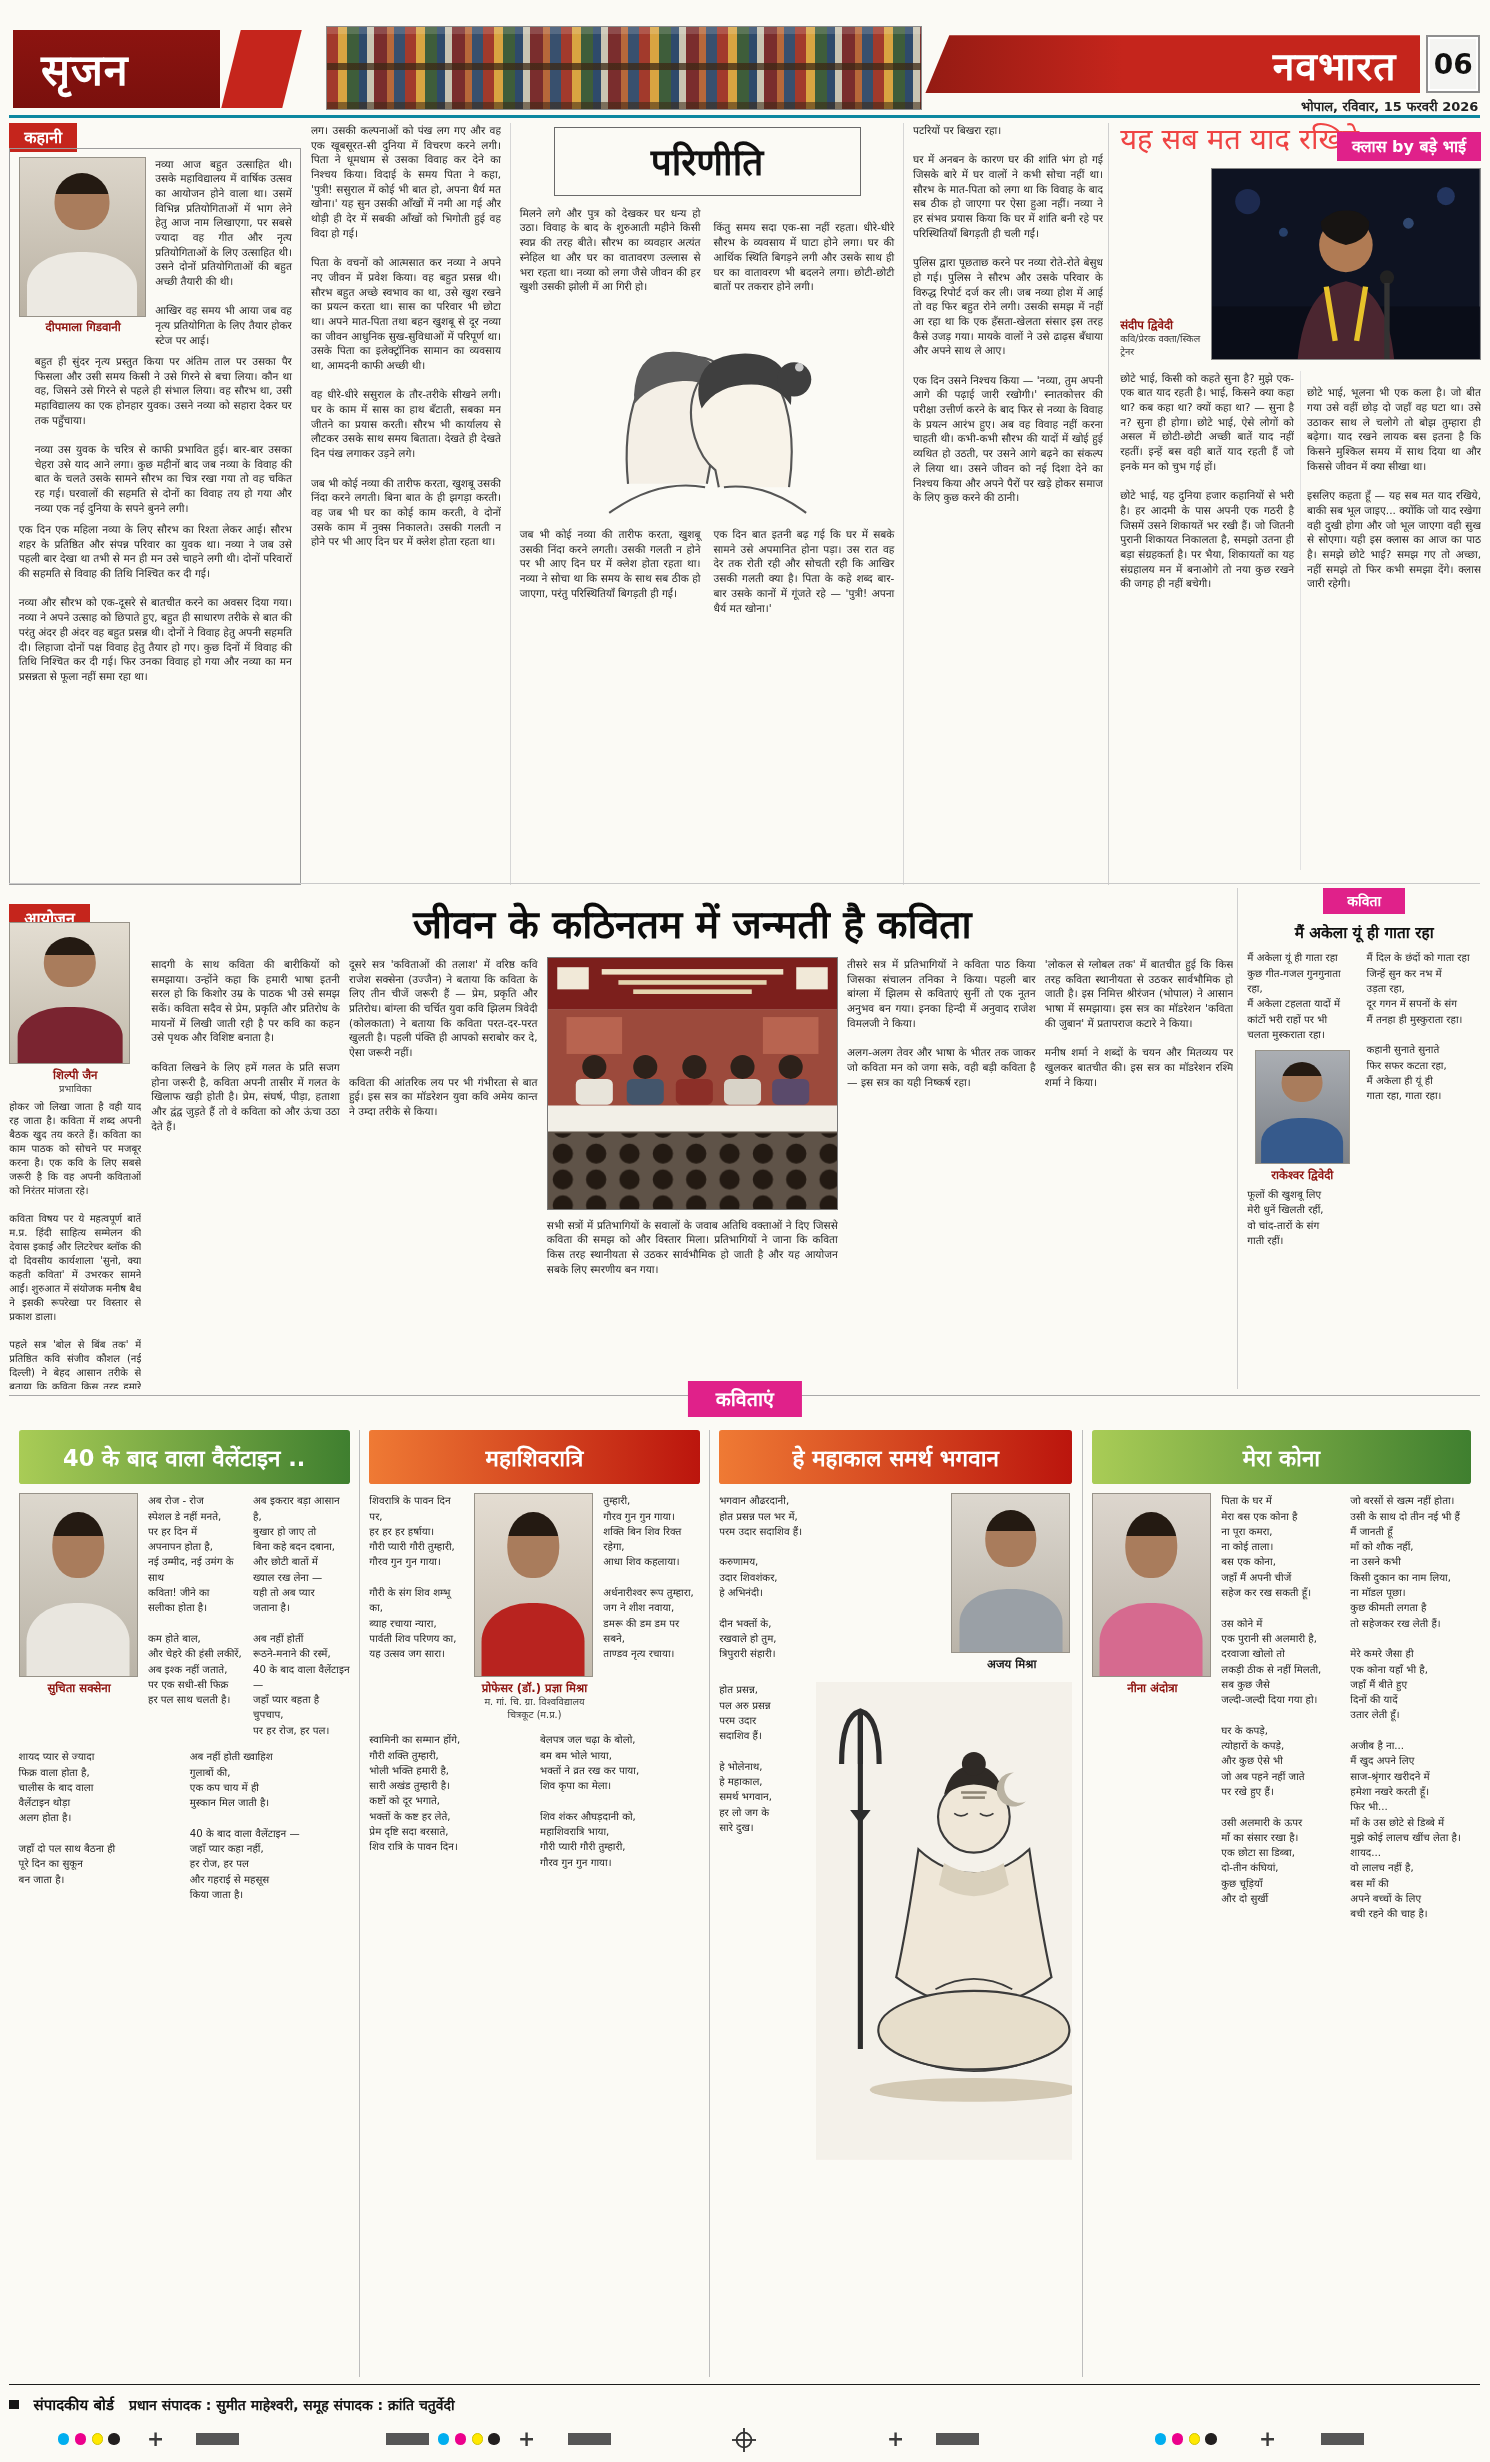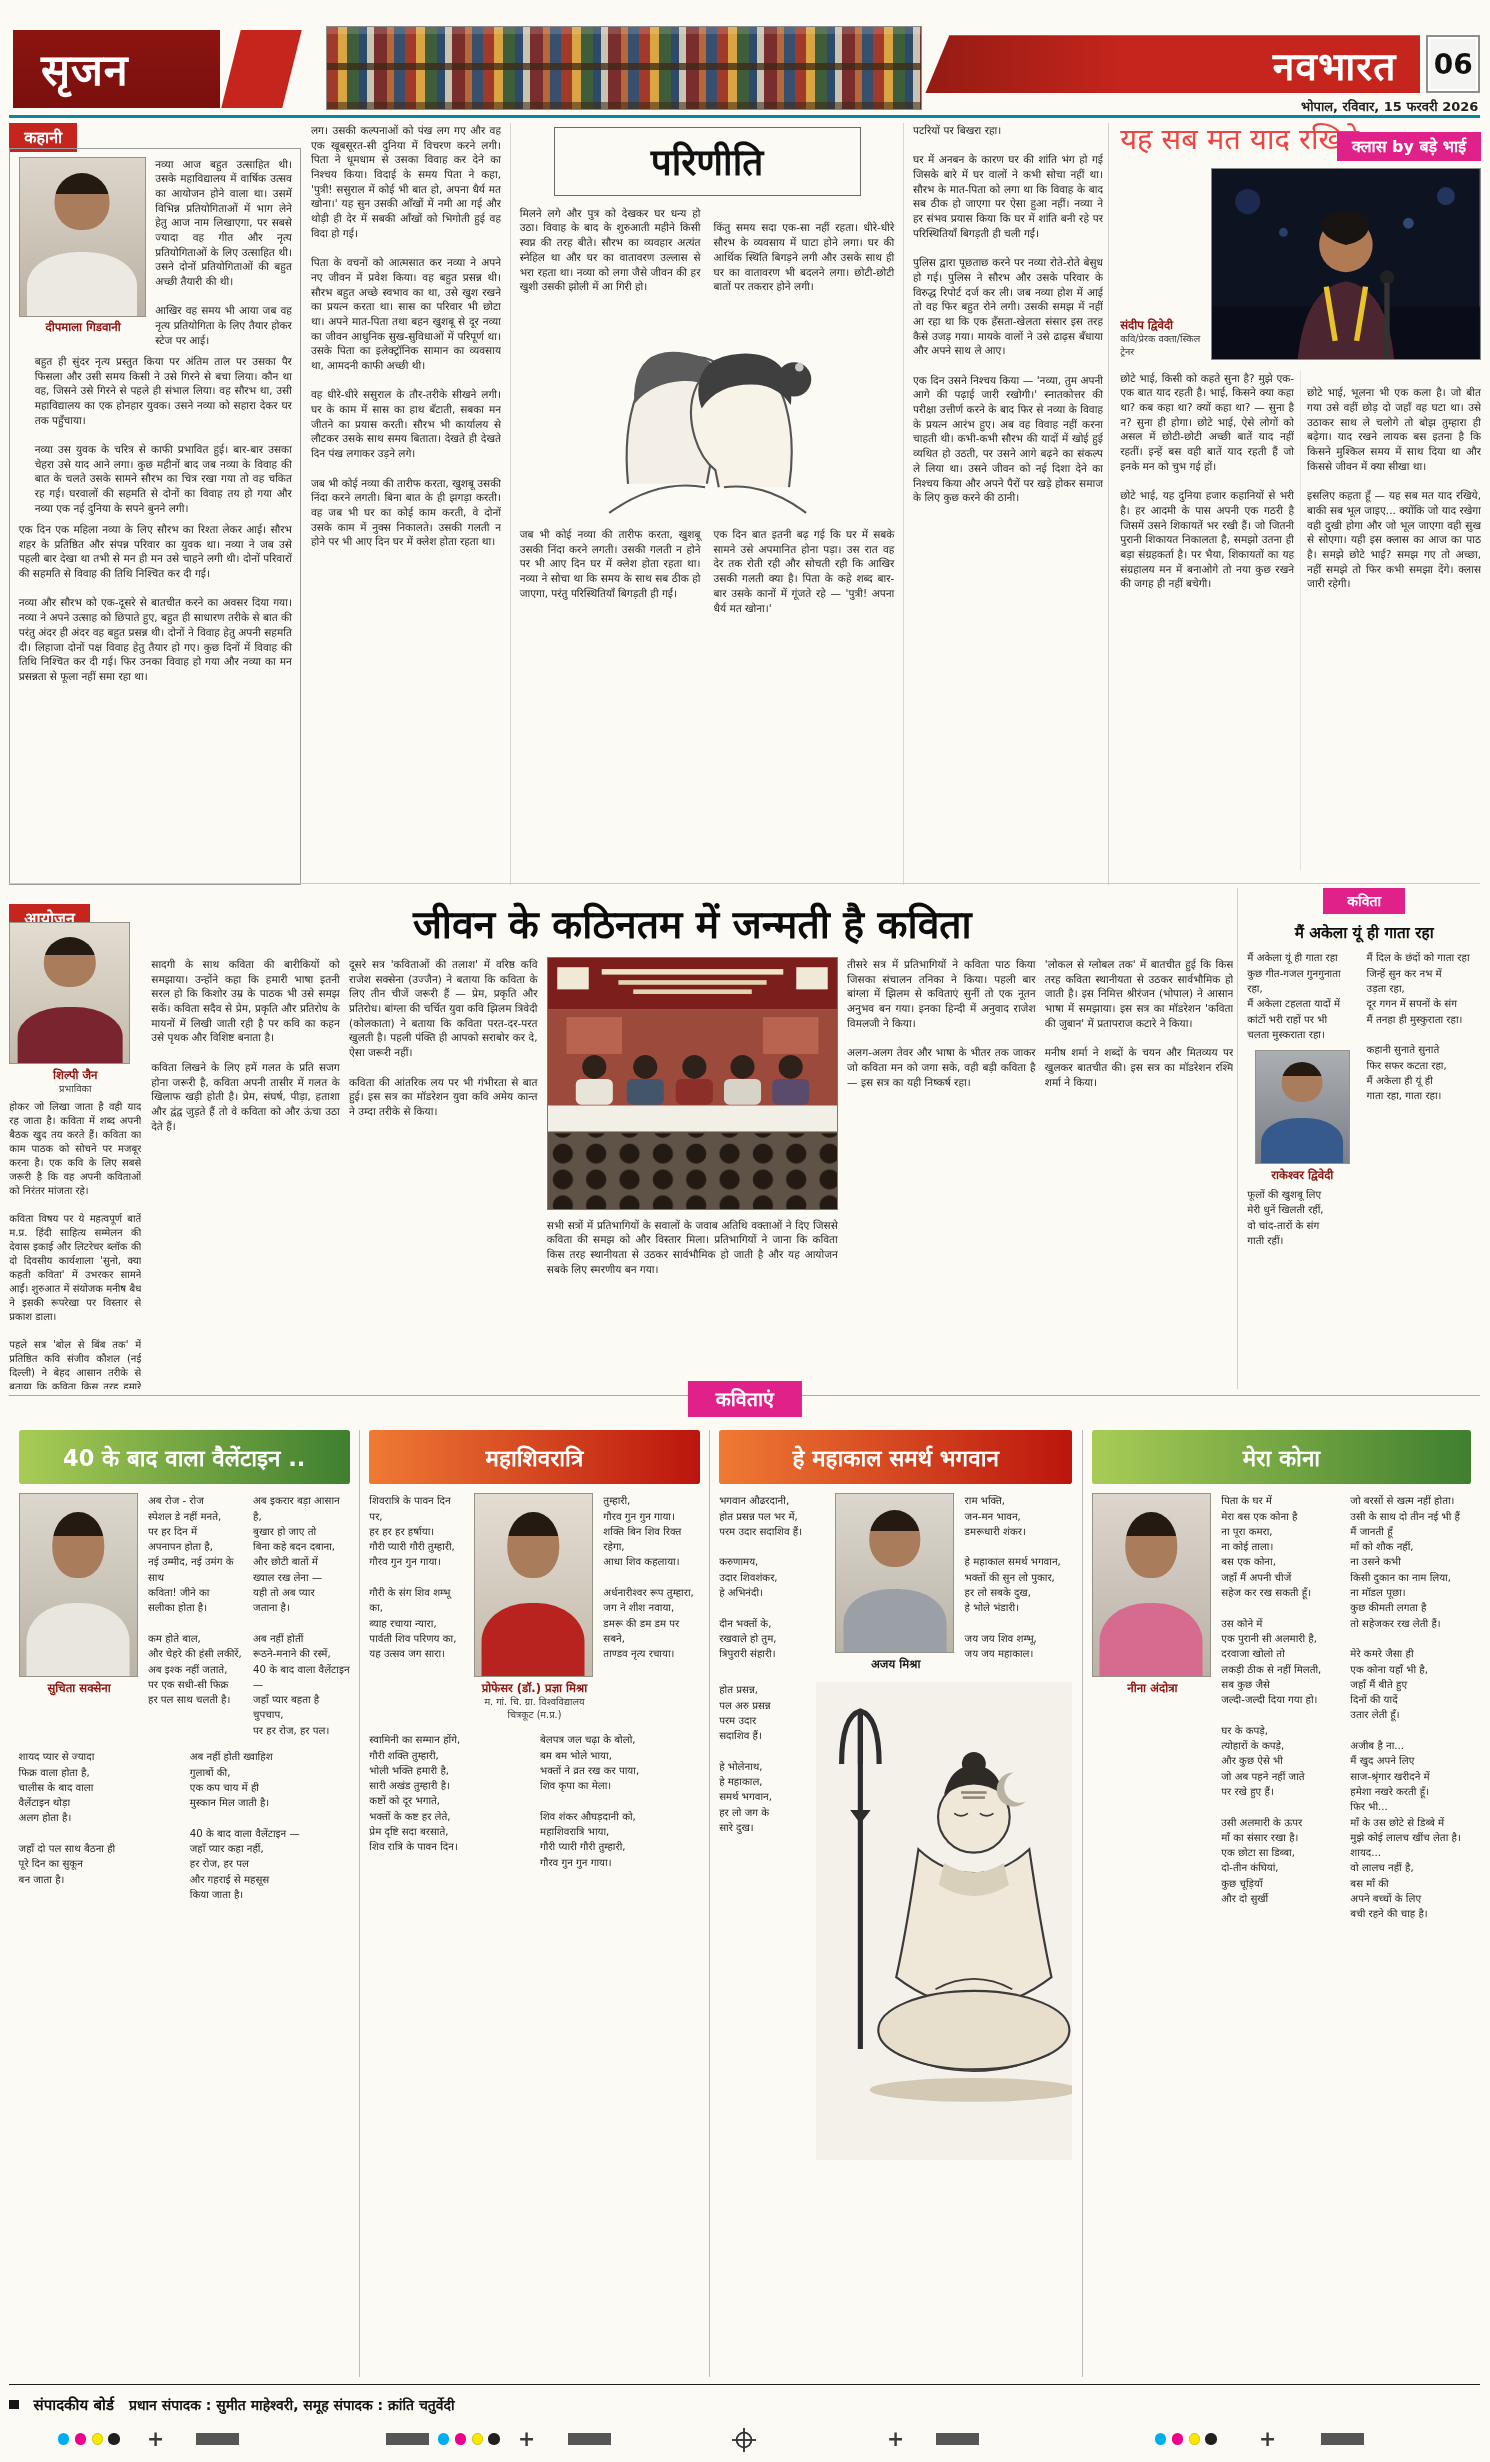--- a/index.html
+++ b/index.html
@@ -436,31 +436,20 @@
 उदार शिवशंकर,
 हे अभिनंदी।
 
 दीन भक्तों के,
 रखवाले हो तुम,
 त्रिपुरारी संहारी।</div>
           <div class="pb-photo-stack">
             <div class="photo pb-photo small" style="--cloth:#9aa0a6;--bg:#cfc8bc;"></div>
             <div class="cap-name" style="color:#1c1c1c;">अजय मिश्रा</div>
           </div>
-          <div class="pb-col poem-lines">राम भक्ति,
-जन-मन भावन,
-डमरूधारी शंकर।
-
-हे महाकाल समर्थ भगवान,
-भक्तों की सुन लो पुकार,
-हर लो सबके दुख,
-हे भोले भंडारी।
-
-जय जय शिव शम्भू,
-जय जय महाकाल।</div>
         </div>
         <div class="pb-row2">
           <div class="pb3-narrow poem-lines">होत प्रसन्न,
 पल अरु प्रसन्न
 परम उदार
 सदाशिव हैं।
 
 हे भोलेनाथ,
 हे महाकाल,
 समर्थ भगवान,

